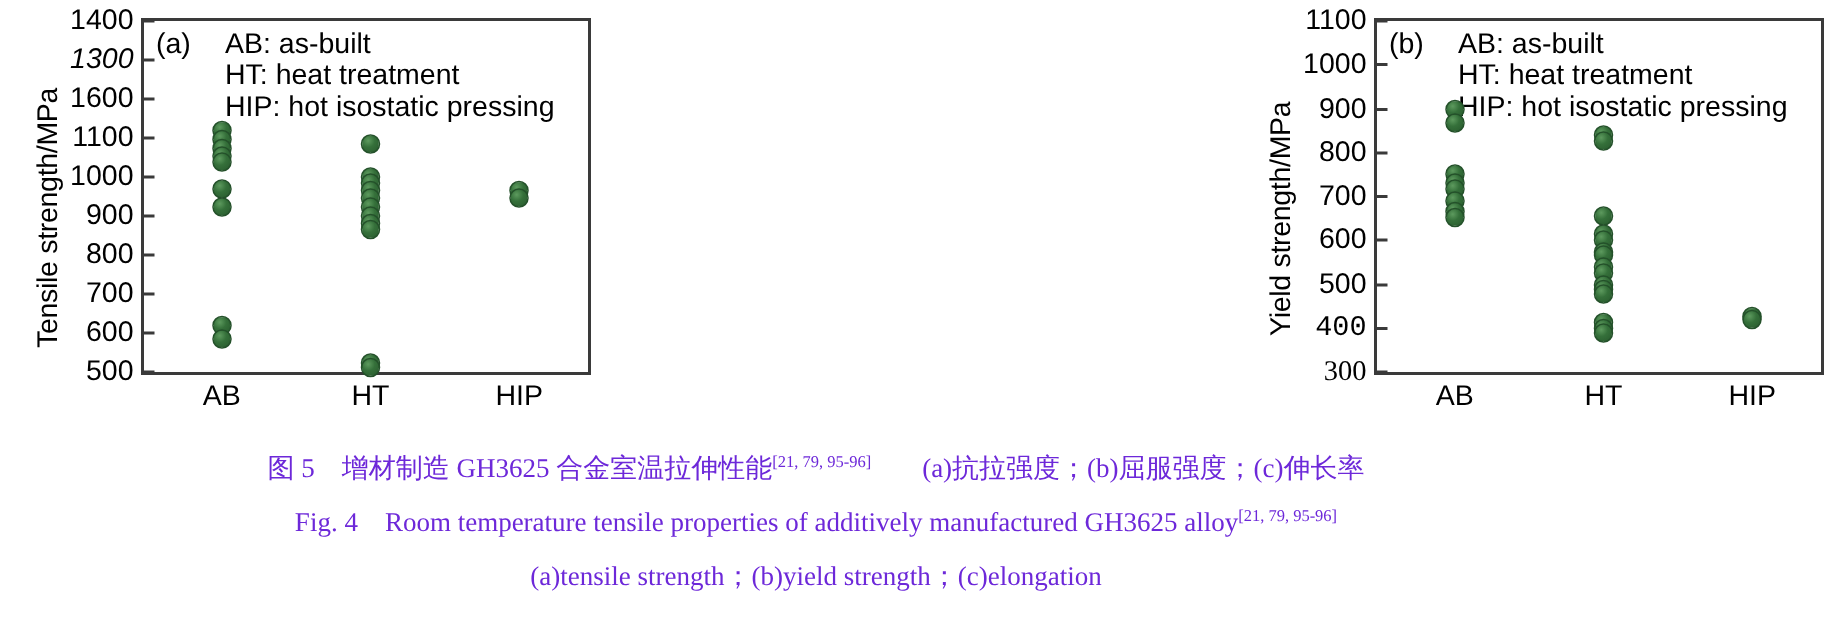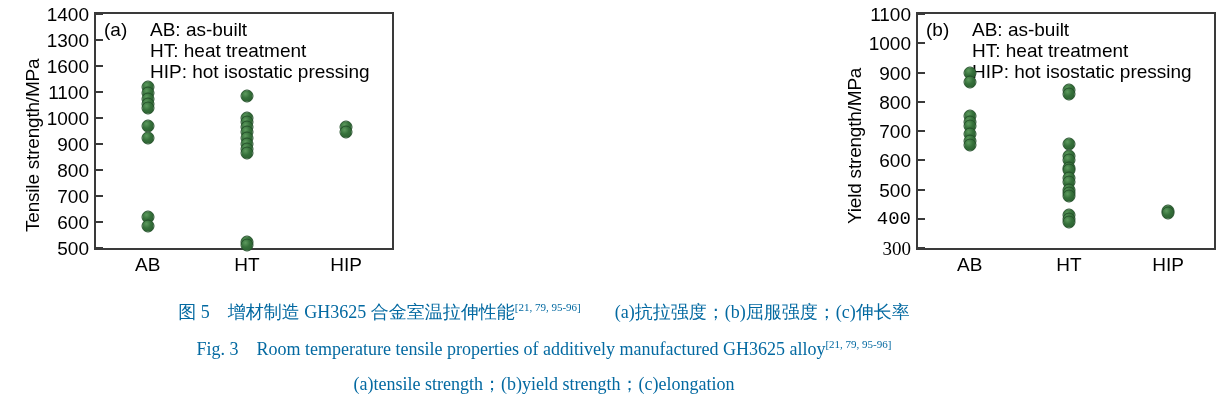--- a/index.html
+++ b/index.html
@@ -73,21 +73,21 @@
     background:radial-gradient(circle at 36% 30%, #5d9a5e 0%, #35703a 42%, #28592d 100%);
     border:1px solid #24512a;
     box-sizing:border-box;
     transform:translate(-50%,-50%);
   }
 
   
   .caption{
     position:absolute;left:0;width:1088px;text-align:center;
     font-family:"Liberation Serif", serif;
-    font-size:18px;color:#0369a1;white-space:nowrap;
+    font-size:18px;color:#6d28d9;white-space:nowrap;
   }
   #caption-cn{top:300px;}
   #caption-en1{top:338px;}
   #caption-en2{top:372px;}
   .cn-gap{display:inline-block;width:18px;}
   .mid-gap{display:inline-block;width:34px;}
   sup.ref{font-size:11px;vertical-align:super;font-family:"Liberation Serif", serif;}
 </style>
 </head>
 <body>
@@ -113,21 +113,21 @@
           <div class="ytick" style="top: 156px;">800</div>
           <div class="ytickmark" style="top: 156px;"></div>
           <div class="ytick" style="top: 130px;">900</div>
           <div class="ytickmark" style="top: 130px;"></div>
           <div class="ytick" style="top: 104px;">1000</div>
           <div class="ytickmark" style="top: 104px;"></div>
           <div class="ytick" style="top: 78px;">1100</div>
           <div class="ytickmark" style="top: 78px;"></div>
           <div class="ytick" style="top: 52px;">1600</div>
           <div class="ytickmark" style="top: 52px;"></div>
-          <div class="ytick" style="top: 26px;">1300</div>
+          <div class="ytick" style="top: 26px; font-style: italic;">1300</div>
           <div class="ytickmark" style="top: 26px;"></div>
           <div class="ytick" style="top: 0px;">1400</div>
           <div class="ytickmark" style="top: 0px;"></div>
         </div>
       <div class="ticks-x">
           <div class="xtick" style="left: 51.8px;">AB</div>
           <div class="xtick" style="left: 150.96px;">HT</div>
           <div class="xtick" style="left: 250.12px;">HIP</div>
         </div>
       <div class="points">
@@ -224,20 +224,20 @@
   <div class="panel" id="panel-c">
     
     
   </div>
 
   <div class="caption" id="caption-cn">
     <span>图 5</span><span class="cn-gap"></span><span>增材制造 GH3625 合金室温拉伸性能</span><sup class="ref">[21, 79, 95-96]</sup><span class="mid-gap"></span><span>(a)抗拉强度；(b)屈服强度；(c)伸长率</span>
   </div>
 
   <div class="caption" id="caption-en1">
-    <span>Fig. 3</span><span class="cn-gap"></span><span>Room temperature tensile properties of additively manufactured GH3625 alloy</span><sup class="ref">[21, 79, 95-96]</sup>
+    <span>Fig. 4</span><span class="cn-gap"></span><span>Room temperature tensile properties of additively manufactured GH3625 alloy</span><sup class="ref">[21, 79, 95-96]</sup>
   </div>
 
   <div class="caption" id="caption-en2">
     <span>(a)tensile strength；(b)yield strength；(c)elongation</span>
   </div>
 
 </div>
 
 </body></html>

